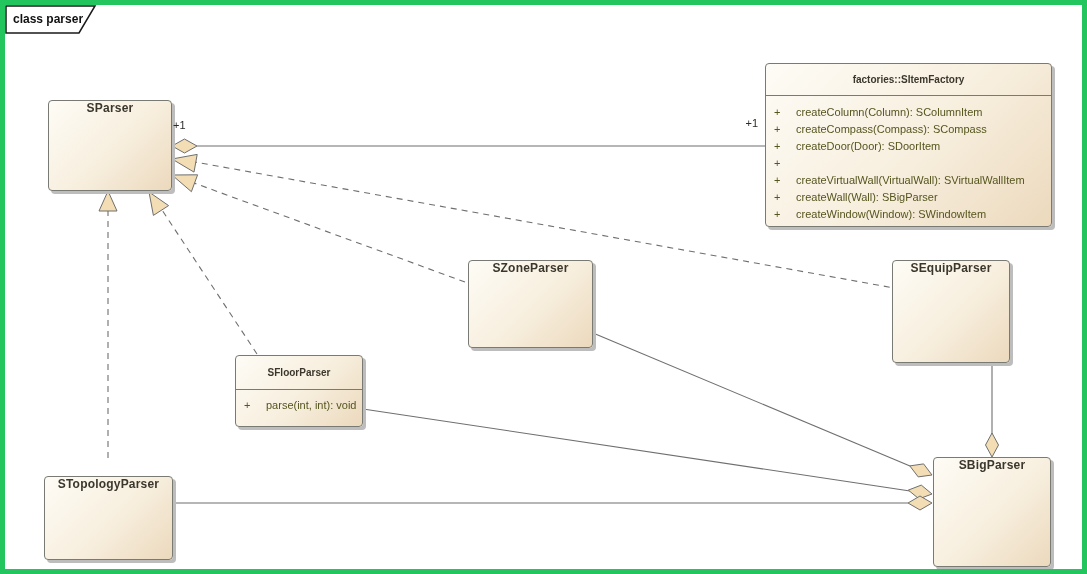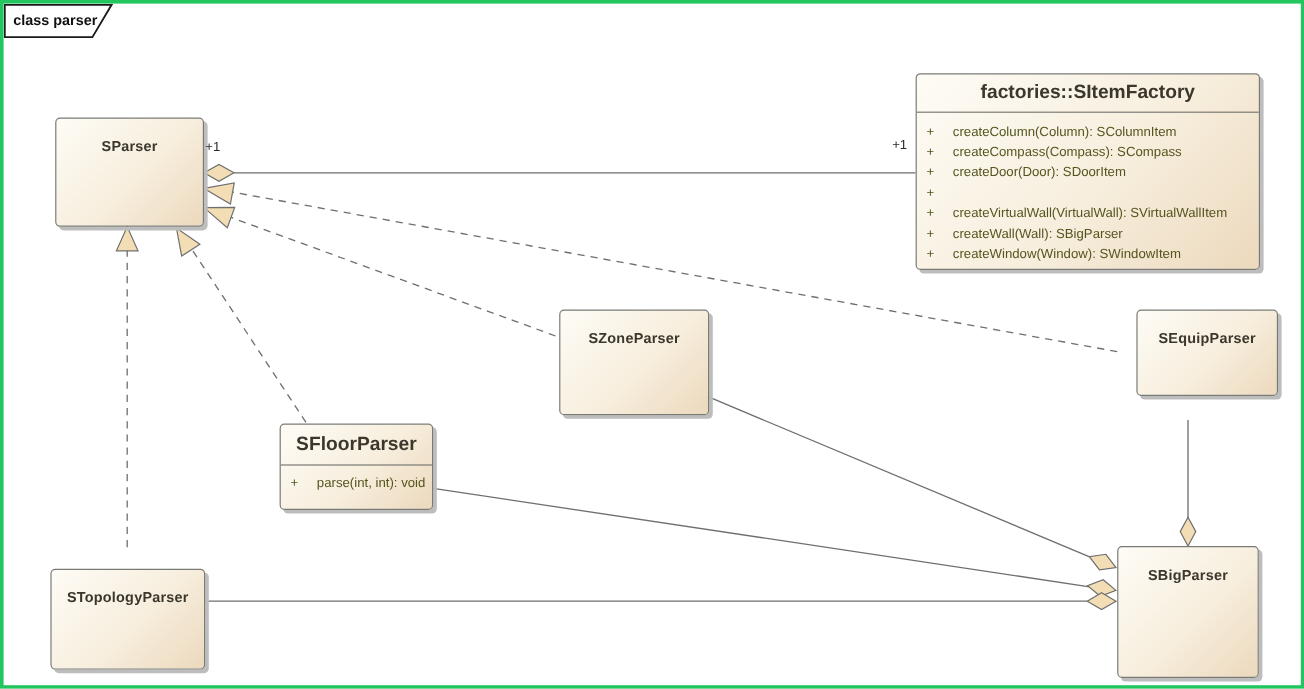--- a/index.html
+++ b/index.html
@@ -1,32 +1,32 @@
 <!DOCTYPE html>
 <html><head>
 <meta charset="utf-8">
 <style>
   html,body{margin:0;padding:0;background:#e8e8e8;font-family:"Liberation Sans",sans-serif;}
   #canvas{
     position:relative;width:1087px;height:574px;background:#ffffff;
-    border:3px solid #22c55e;box-sizing:border-box;overflow:hidden;
+    border:5px solid #22c55e;box-sizing:border-box;overflow:hidden;
   }
   #edge-layer{position:absolute;left:0;top:0;width:1087px;height:574px;}
   .uml-box{
     position:absolute;box-sizing:border-box;
     background:linear-gradient(135deg,#fefcf6 0%,#f7eedd 55%,#ecd9bd 100%);
     border:1px solid #7a7a74;border-radius:4px;
     box-shadow:3px 3px 0 #bdbdbd;
   }
   .uml-title{
     font-size:12px;font-weight:bold;color:#3b372c;text-align:center;
-    padding-top:16px;letter-spacing:0.2px;
+    letter-spacing:0.2px;
   }
   .uml-header{
-    font-size:16px;font-weight:bold;color:#3b372c;text-align:center;
+    font-size:10px;font-weight:bold;color:#3b372c;text-align:center;
     border-bottom:1px solid #7a7a74;display:flex;align-items:center;justify-content:center;
   }
   .hdr31{height:31px;} .hdr33{height:33px;}
   .uml-methods{padding-top:8px;}
   .uml-method{
     display:flex;font-size:11px;line-height:17px;color:#55551e;white-space:nowrap;
   }
   .uml-method .vis{width:15px;padding-left:8px;flex:none;}
   .uml-method .sig{padding-left:7px;}
   .mult-label{
@@ -104,21 +104,21 @@
         <span class="vis">+</span>
         <span class="sig">createWindow(Window): SWindowItem</span>
       </div>
     </div>
   </div>
 
   <div class="uml-box" style="left:463px;top:255px;width:125px;height:88px;">
     <div class="uml-title">SZoneParser</div>
   </div>
 
-  <div class="uml-box" style="left:944px;top:255px;width:118px;height:72px;">
+  <div class="uml-box" style="left:887px;top:255px;width:118px;height:103px;">
     <div class="uml-title">SEquipParser</div>
   </div>
 
   <div class="uml-box" style="left:230px;top:350px;width:128px;height:72px;">
     <div class="uml-header hdr33">SFloorParser</div>
     <div class="uml-methods" style="padding-top:7px;">
       <div class="uml-method">
         <span class="vis">+</span>
         <span class="sig">parse(int, int): void</span>
       </div>

